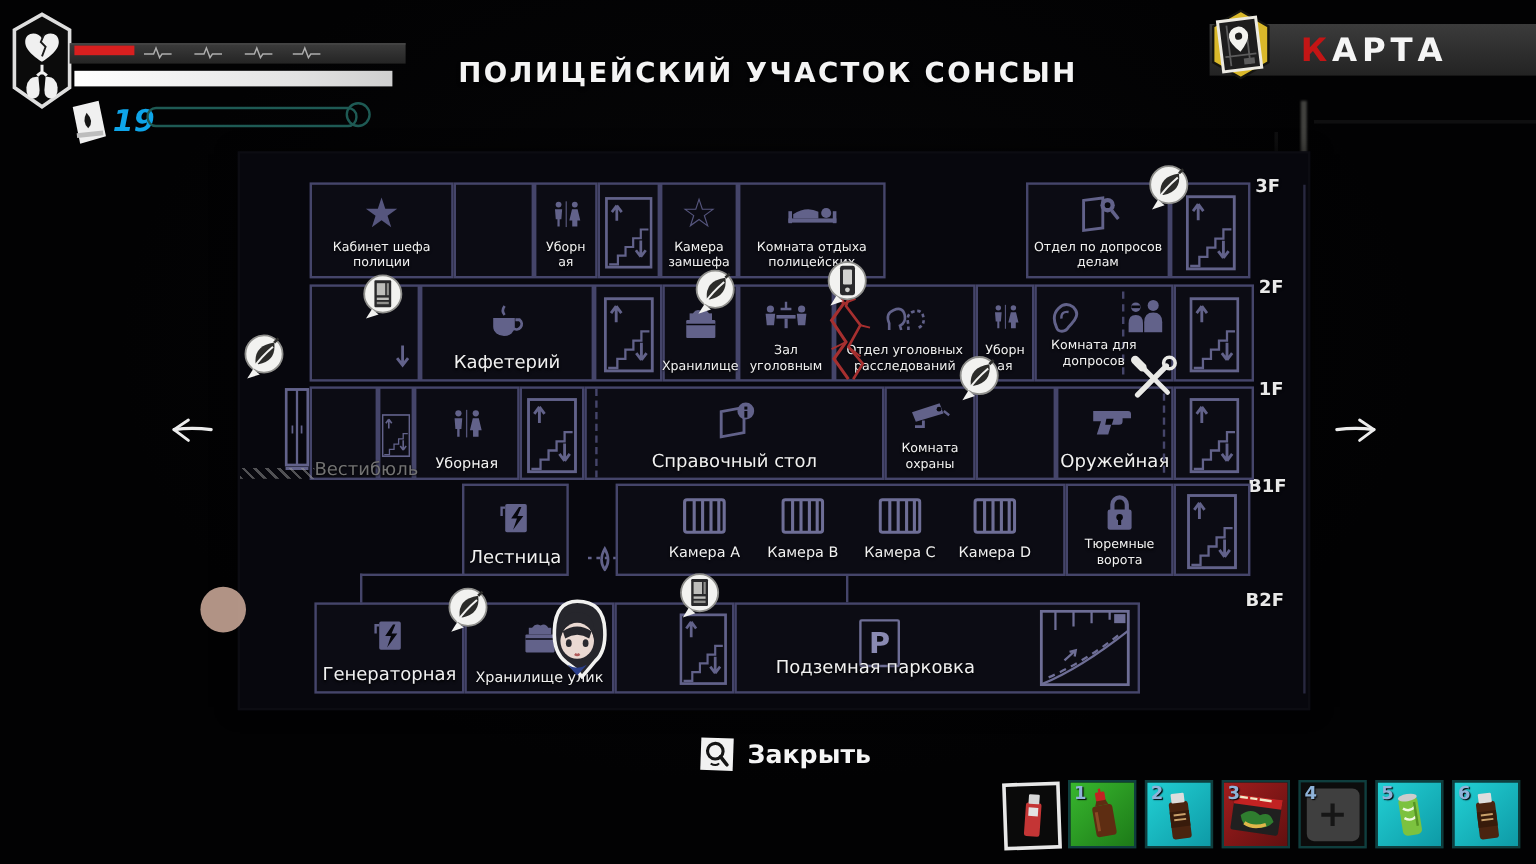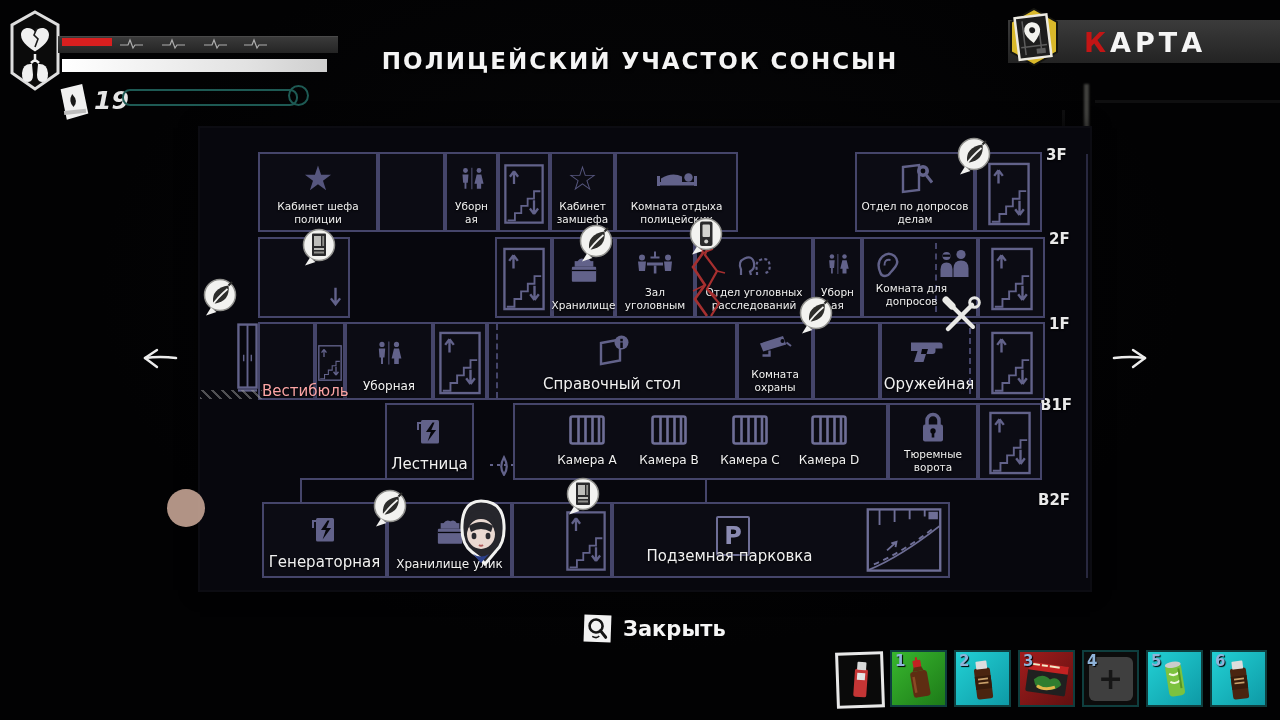--- a/index.html
+++ b/index.html
@@ -9,21 +9,21 @@
      background:radial-gradient(ellipse at 50% 40%, rgba(30,30,36,.18), rgba(0,0,0,.0) 60%);pointer-events:none;}
   
   .hud-hex{position:absolute;left:8px;top:10px;}
   .bar-track{position:absolute;left:58px;top:36px;width:280px;height:17px;
      background:linear-gradient(180deg,#3c3c3c,#242424);box-shadow:inset 0 1px 0 #4a4a4a;}
   .bar-red{position:absolute;left:62px;top:38px;width:50px;height:8px;background:#d81f1f;}
   .ekg{position:absolute;left:118px;top:37px;opacity:.75;}
   .bar-white{position:absolute;left:62px;top:59px;width:265px;height:13px;
      background:linear-gradient(90deg,#ffffff,#e2e2e2 70%,#cfcfcf);}
   .matches{position:absolute;left:54px;top:82px;}
-  .matches-count{position:absolute;left:94px;top:86px;font-size:25px;font-weight:bold;font-style:italic;color:#e5e5e5;}
+  .matches-count{position:absolute;left:94px;top:86px;font-size:25px;font-weight:bold;font-style:italic;color:#0ea5e9;}
   .capsule{position:absolute;left:122px;top:89px;width:172px;height:13px;border:2px solid #1e5a54;border-radius:8px;}
   .capsule-knob{position:absolute;left:288px;top:85px;width:17px;height:17px;border:2px solid #1e5a54;border-radius:50%;}
   
   .page-title{position:absolute;left:0;top:48px;width:100%;text-align:center;
      font-size:23px;font-weight:bold;letter-spacing:2px;color:#f4f4f4;text-shadow:0 2px 3px #000;}
   .map-chip-strip{position:absolute;left:1008px;top:20px;width:272px;height:43px;
      background:linear-gradient(180deg,#3b3b3b,#232323);}
   .map-chip-hex{position:absolute;left:1004px;top:6px;}
   .karta{position:absolute;left:1084px;top:27px;font-size:27px;font-weight:bold;letter-spacing:4px;}
   .karta .k{color:#c31515;} .karta .rest{color:#f5f5f5;}
@@ -40,21 +40,21 @@
   .star{font-size:34px;line-height:1;color:#56567e;}
   .floor-tag{position:absolute;font-size:15px;font-weight:bold;color:#e9e9e9;text-shadow:0 1px 2px #000;}
   .vdash{position:absolute;top:4px;bottom:4px;border-left:2px dashed #45456a;}
   .pdash{position:absolute;border-left:2px dashed #45456a;}
   .conn{position:absolute;background:#45456a;}
   .shaft{position:absolute;left:886px;top:26px;height:424px;border-left:2px solid rgba(90,90,140,.4);}
   .cell{position:absolute;top:10px;width:76px;display:flex;flex-direction:column;align-items:center;color:#6e6e96;}
   .cell .rl{margin-top:8px;}
   .hatch{position:absolute;left:200px;top:390px;width:62px;height:9px;opacity:.5;
      background:repeating-linear-gradient(45deg,#9a9a9a 0 2px,transparent 2px 7px);}
-  .vest{position:absolute;left:262px;top:382px;font-size:15px;color:#fca5a5;text-shadow:0 1px 2px #000;}
+  .vest{position:absolute;left:262px;top:382px;font-size:15px;color:#737373;text-shadow:0 1px 2px #000;}
   .p-sign{position:absolute;border:2.5px solid #6e6e96;color:#8a8ab2;font-size:24px;font-weight:bold;
      width:30px;height:36px;display:flex;align-items:center;justify-content:center;border-radius:2px;}
   .marker{position:absolute;}
   
   .close-row{position:absolute;left:584px;top:615px;display:flex;align-items:center;gap:12px;cursor:pointer;}
   .close-box{width:27px;height:27px;background:#f2f2f2;transform:rotate(2deg);display:flex;align-items:center;justify-content:center;}
   .close-label{font-size:21px;font-weight:bold;color:#f5f5f5;}
   
   .equip{position:absolute;left:836px;top:652px;width:42px;height:50px;border:3px solid #e8e8e8;
      transform:rotate(-2deg);background:#0a0a0a;display:flex;align-items:center;justify-content:center;}
@@ -335,21 +335,21 @@
               <use href="#i-stairs"></use>
             </svg>
           </div>
         </div>
     </div>
     <div class="room" style="left:350px;top:24px;width:65px;height:80px">
       <div class="room-in">
           <div class="ric">
             <div class="star">☆</div>
           </div>
-      <div class="rl" style="width:60px">Кабинет замшефа</div>
+      <div class="rl" style="width:60px">Камера замшефа</div>
         </div>
     </div>
     <div class="room" style="left:415px;top:24px;width:123px;height:80px">
       <div class="room-in">
           <div class="ric">
             <svg width="44" height="24">
               <use href="#i-bed"></use>
             </svg>
           </div>
       <div class="rl" style="width:118px">Комната отдыха полицейских</div>
@@ -372,20 +372,30 @@
               <use href="#i-stairs"></use>
             </svg>
           </div>
         </div>
     </div>
 
     <div class="room" style="left:58px;top:109px;width:92px;height:81px">
       <svg width="13" height="22" style="position:absolute;right:6px;bottom:8px;color:#62628a">
           <use href="#i-adown"></use>
         </svg>
+    </div>
+    <div class="room" style="left:150px;top:109px;width:145px;height:81px">
+      <div class="room-in">
+          <div class="ric">
+            <svg width="34" height="30">
+              <use href="#i-coffee"></use>
+            </svg>
+          </div>
+      <div class="rl rl-lg">Кафетерий</div>
+        </div>
     </div>
     <div class="room" style="left:295px;top:109px;width:57px;height:81px">
       <div class="room-in">
           <div class="ric">
             <svg width="42" height="70">
               <use href="#i-stairs"></use>
             </svg>
           </div>
         </div>
     </div>

